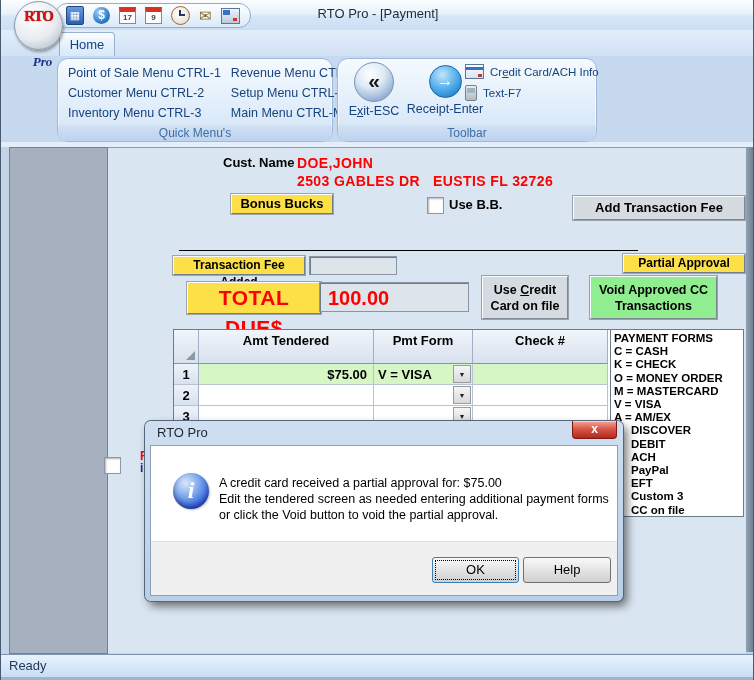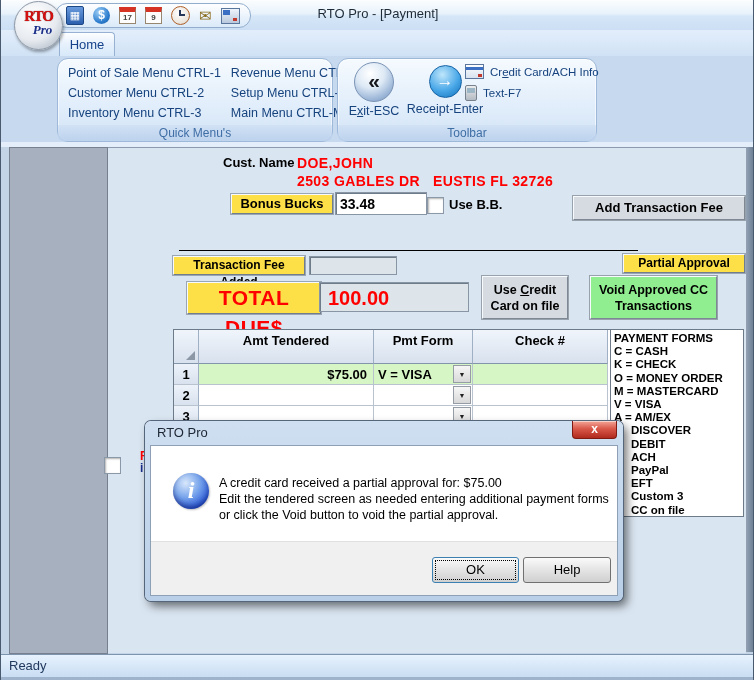--- a/index.html
+++ b/index.html
@@ -11,21 +11,21 @@
   
   .titlebar{left:0;top:0;width:754px;height:30px;
     background:linear-gradient(#fbfdfe,#e8f2fb 45%,#d5e6f7 55%,#cbdff4);}
   .title-text{left:0;top:6px;width:754px;text-align:center;font-size:13px;color:#1d2a38;}
   .logo{left:13px;top:1px;width:47px;height:47px;border-radius:50%;z-index:6;
     background:radial-gradient(circle at 38% 30%,#ffffff,#e7ebf0 55%,#b9c2cd 85%,#98a4b2);
     border:1px solid #8d98a6;box-shadow:1px 2px 3px rgba(0,0,0,.35);text-align:center;}
   .logo .l1{display:block;margin-top:8px;font-family:"Liberation Serif",serif;font-weight:bold;
     font-size:15px;color:#d41республ0;color:#d41010;text-shadow:0 0 1px #5a0000;letter-spacing:-1px;line-height:13px;}
   .logo .l2{display:block;font-family:"Liberation Serif",serif;font-weight:bold;font-style:italic;
-    font-size:13px;color:#1b2f8a;line-height:13px;margin-left:8px;}
+    font-size:13px;color:#1b2f8a;line-height:13px;margin-left:8px;margin-top:32px;}
   .qat{left:54px;top:3px;height:23px;padding:0 10px;display:flex;align-items:center;gap:9px;
     border-radius:12px;border:1px solid #93aecd;
     background:linear-gradient(rgba(255,255,255,.85),rgba(222,236,250,.8));}
   .i-calc{width:16px;height:17px;background:linear-gradient(#6a9bdd,#2b5fae);border:1px solid #1d4784;
     border-radius:2px;color:#fff;font-size:11px;line-height:16px;text-align:center;}
   .i-money{width:17px;height:17px;border-radius:50%;text-align:center;color:#fff;
     font-weight:bold;font-size:12px;line-height:17px;
     background:radial-gradient(circle at 35% 30%,#9fd0f5,#2f7fd0 60%,#1257a0);}
   .i-cal{width:15px;height:11px;background:#fdfdfd;border:1px solid #98866f;border-top:5px solid #d63324;
     font-weight:bold;font-size:8px;line-height:11px;text-align:center;color:#444;}
@@ -235,21 +235,20 @@
   <div class="abs content-top"></div>
   <div class="abs sidebar"></div>
   <div class="abs main"></div>
   <div class="abs right-strip"></div>
 
   <div class="abs b13 cust-label">Cust. Name</div>
   <div class="abs red cust-name">DOE,JOHN</div>
   <div class="abs red cust-addr">2503 GABLES DR   EUSTIS FL 32726</div>
 
   <div class="abs lbl3d bonus-label">Bonus Bucks</div>
-  <input class="abs sunken bonus-input" value="33.48" style="">
   <div class="abs checkbox bb-check"></div>
   <div class="abs b13 bb-label">Use B.B.</div>
   <div class="abs btn3d addfee-btn">Add Transaction Fee</div>
 
   <div class="abs divider"></div>
   <div class="abs lbl3d fee-label">Transaction Fee Added</div>
   <div class="abs sunken fee-field"></div>
   <div class="abs lbl3d partial-label">Partial Approval</div>
   <div class="abs lbl3d red total-box">TOTAL DUE$</div>
   <div class="abs sunken red total-field">100.00</div>

